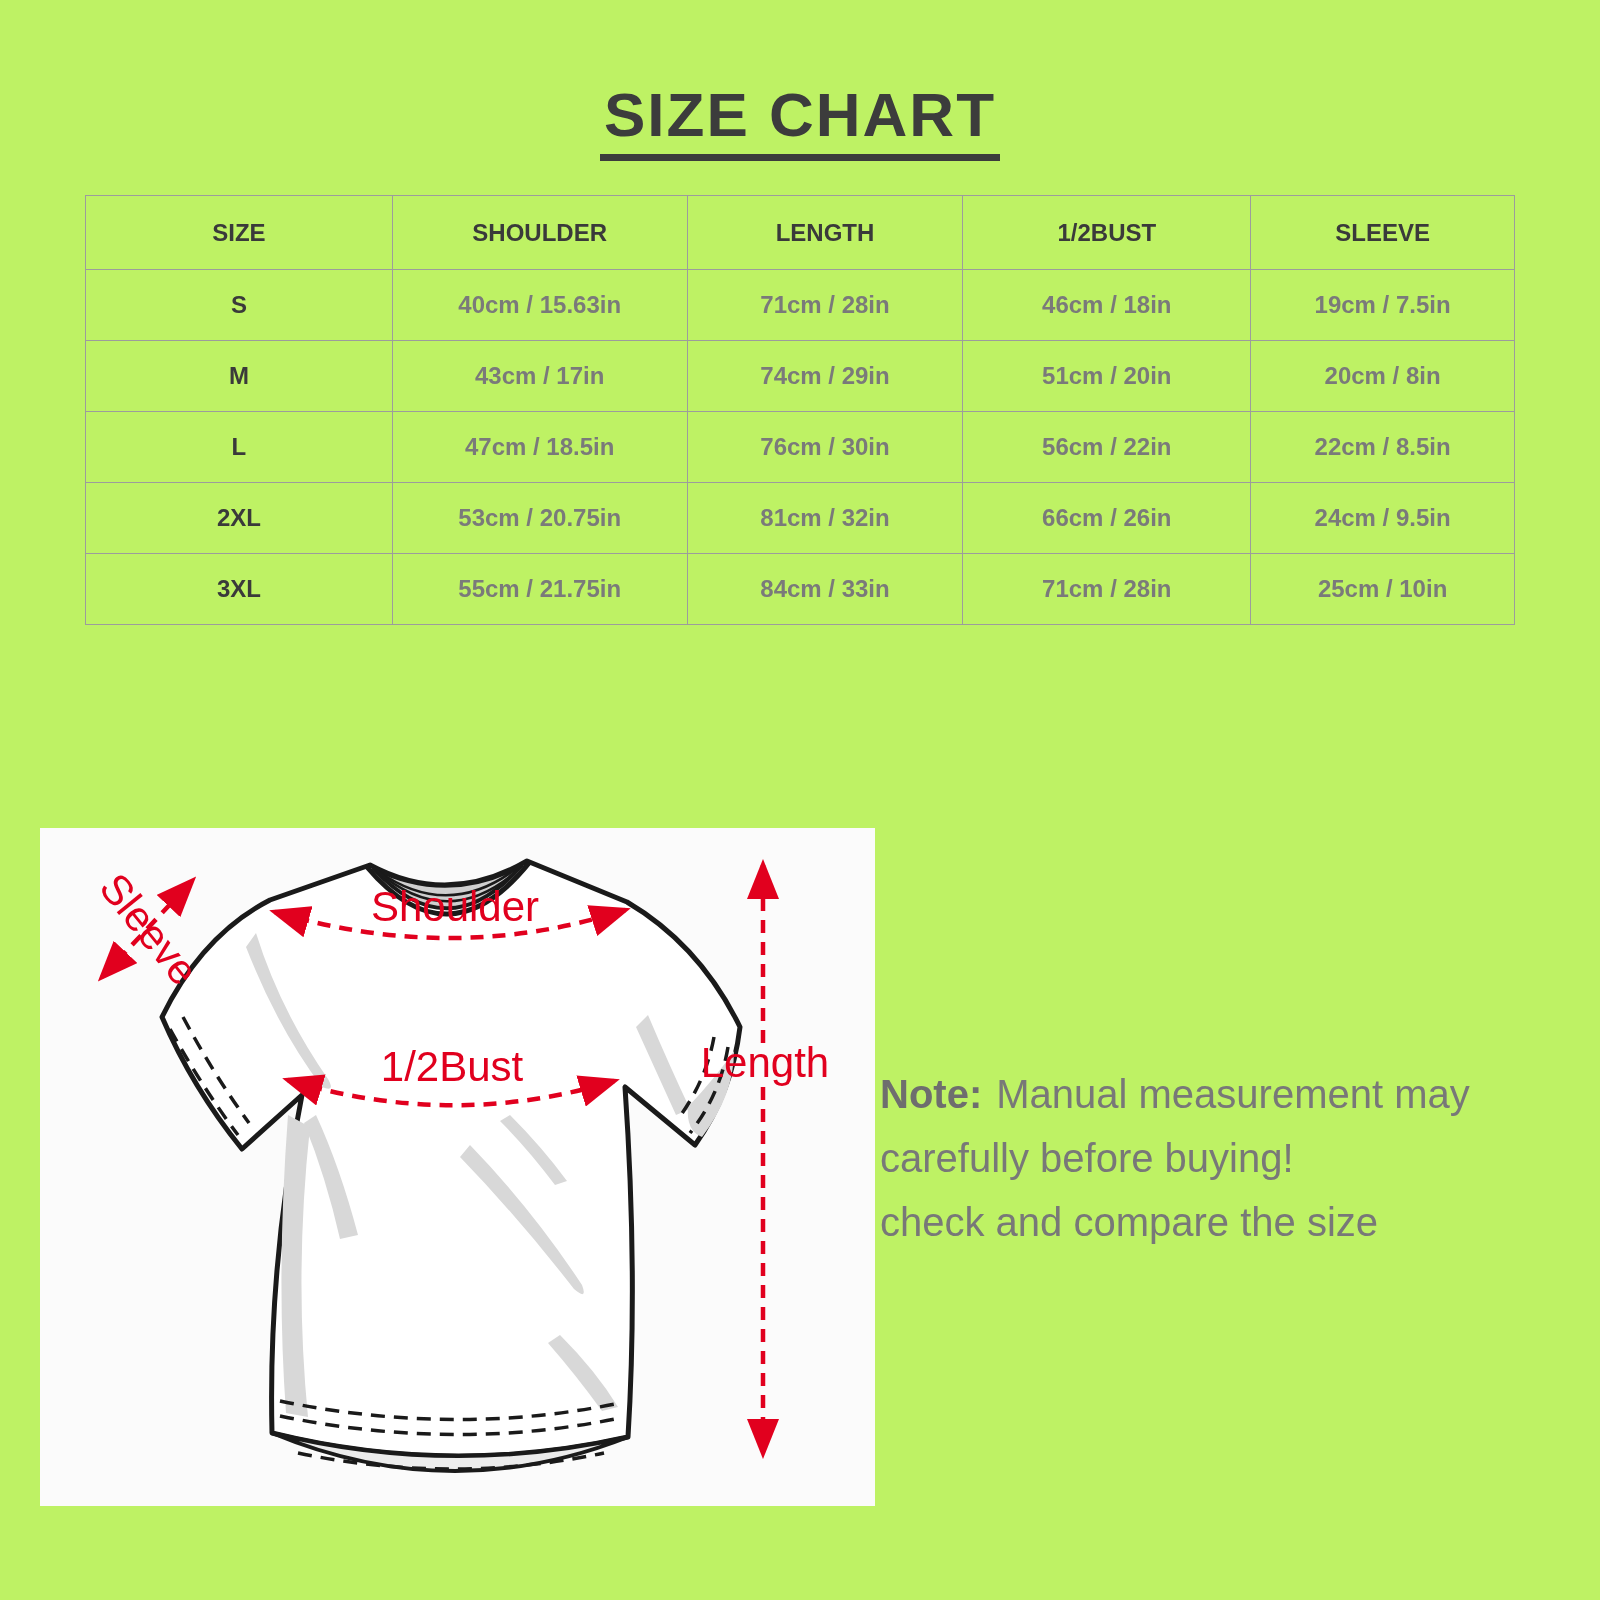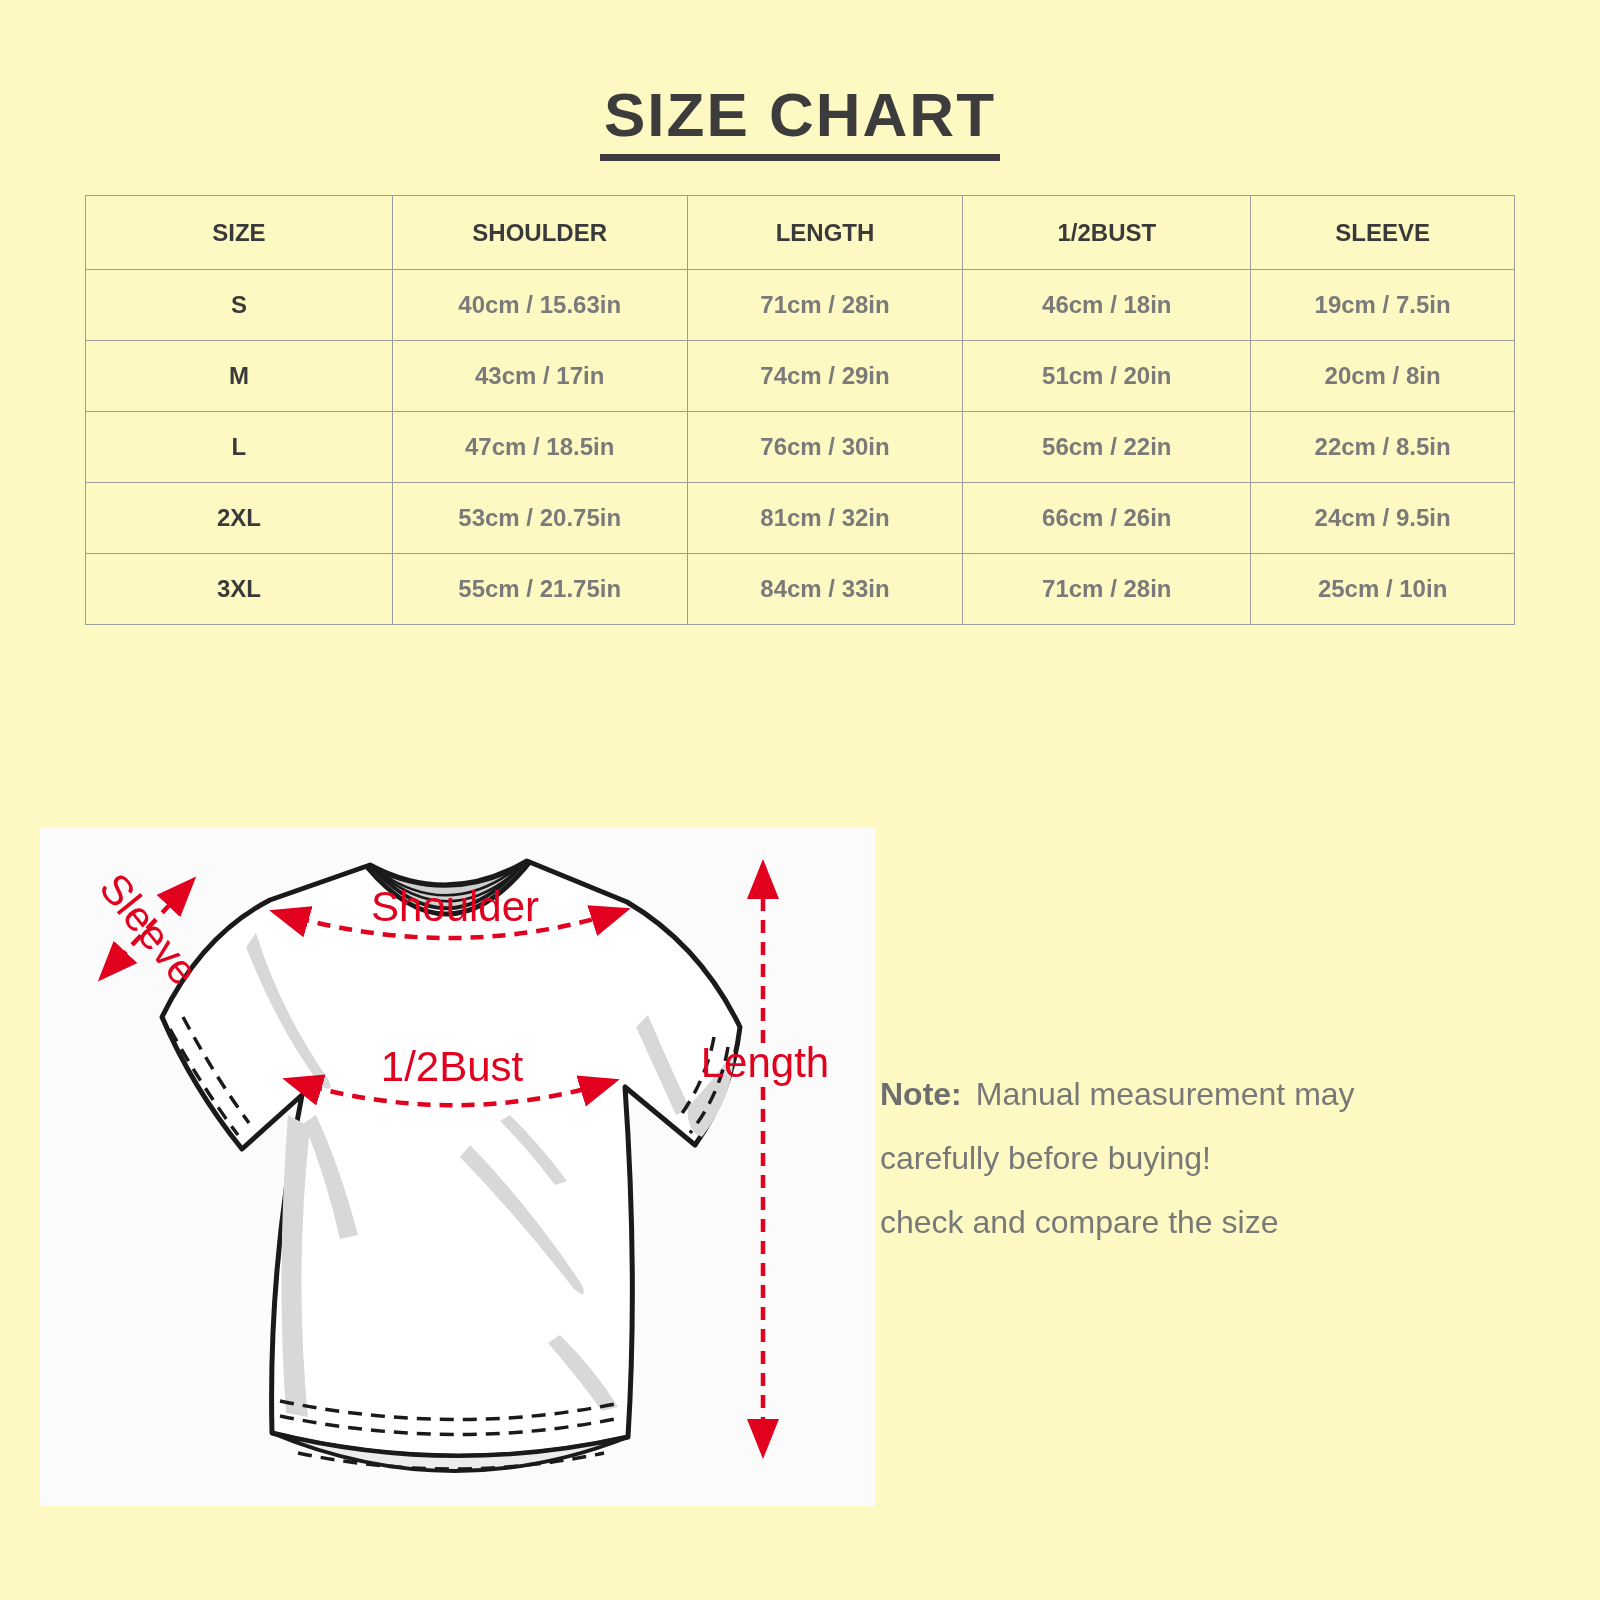--- a/index.html
+++ b/index.html
@@ -1,17 +1,17 @@
 <!DOCTYPE html>
 <html style="--accent: #e1001e;"><head>
 <meta charset="utf-8">
 <style>
   html,body{margin:0;padding:0;background:#fff;}
   .page{
-    position:relative;width:1600px;height:1600px;background:#fef9c3;overflow:hidden;
+    position:relative;width:1600px;height:1600px;background:#bef264;overflow:hidden;
     font-family:"Liberation Sans", sans-serif;
   }
   
   .title-wrap{position:absolute;top:84px;left:0;width:100%;text-align:center;}
   .title{
     display:inline-block;font-size:62px;font-weight:bold;color:#3c3c3c;
     letter-spacing:2px;line-height:62px;padding:0 4px 8px 4px;
     border-bottom:7px solid #3c3c3c;
   }
   
@@ -26,21 +26,21 @@
   .size-table th{height:71px;color:#3a3a3a;font-weight:bold;}
   .size-table td{height:68px;color:#7a7a7a;font-weight:bold;}
   .size-table td.size-col{color:#3a3a3a;font-weight:bold;}
   
   .diagram-panel{position:absolute;left:40px;top:828px;width:835px;height:678px;background:#fbfbfb;}
   .tshirt-svg{position:absolute;left:40px;top:815px;width:810px;height:690px;}
   .tshirt-svg text{font-family:"Liberation Sans",sans-serif;}
   
   .note{
     position:absolute;left:880px;top:1062px;width:620px;
-    font-size:32px;line-height:64px;color:#787878;
+    font-size:40px;line-height:64px;color:#787878;
   }
   .note-label{font-weight:bold;color:#6e6e6e;margin-right:14px;}
 </style>
 </head>
 <body>
 
 <div class="page">
 
   <div class="title-wrap">
     <span class="title">SIZE CHART</span>

